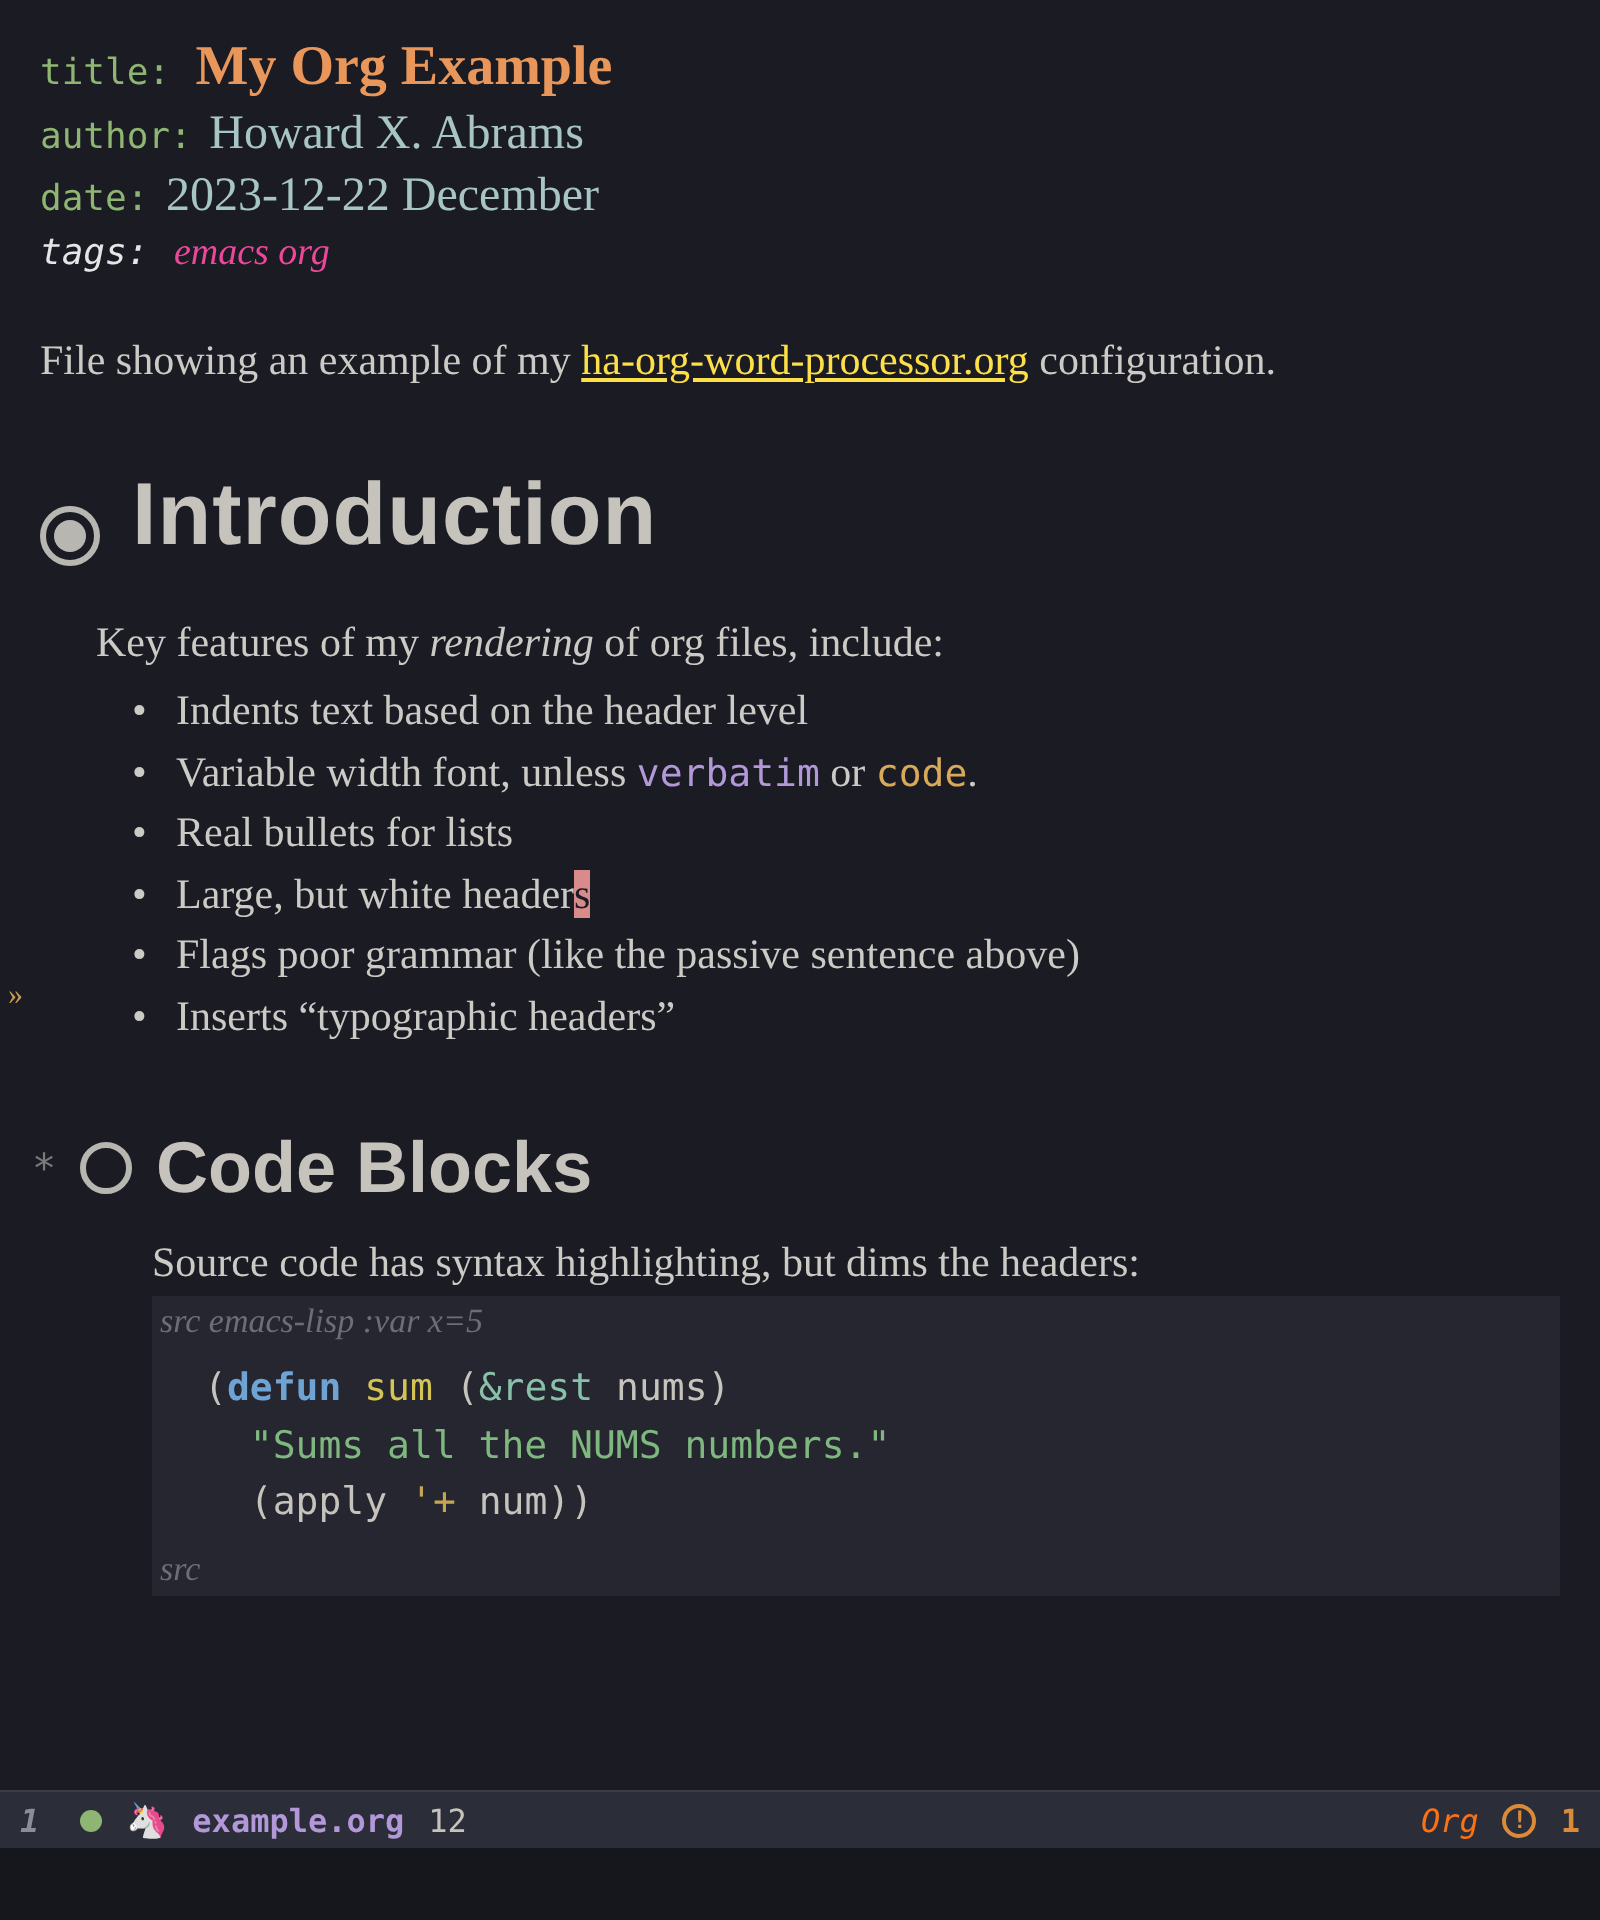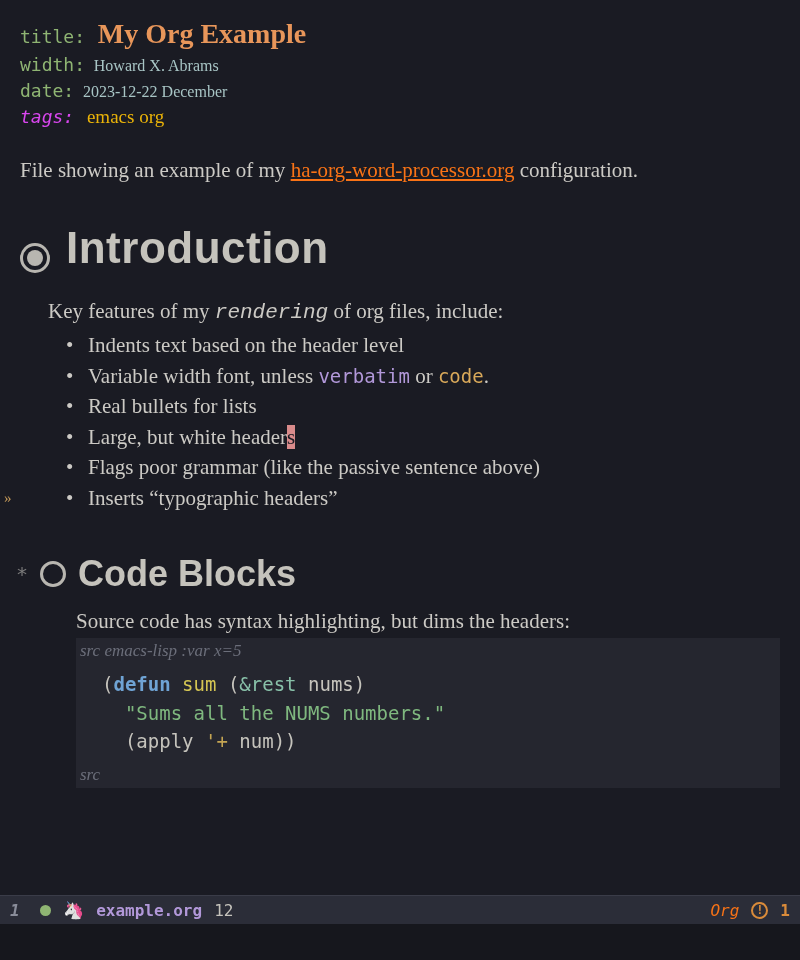--- a/index.html
+++ b/index.html
@@ -21,50 +21,51 @@
       margin-bottom: 4px;
       font-size: 19px;
     }
     .meta-key {
       font-family: 'Menlo', 'Consolas', monospace;
       color: #8fb573;
       font-size: 18px;
     }
     .meta-key-tags {
       font-family: 'Menlo', 'Consolas', monospace;
-      color: #d946ef;
+      color: #e5e5e5;
       font-style: italic;
       font-size: 18px;
     }
     .meta-value-title {
       font-family: Georgia, serif;
       color: #e8965a;
       font-size: 28px;
       font-weight: bold;
       margin-left: 8px;
     }
     .meta-value {
       color: #a8c5c5;
-      font-size: 16px;
+      font-size: 24px;
       margin-left: 4px;
     }
     .meta-value-tags {
-      color: #eab308;
+      color: #ec4899;
+      font-style: italic;
       font-size: 19px;
       margin-left: 8px;
     }
     .intro-para {
       color: #cccac5;
       font-size: 21px;
       margin-top: 28px;
       margin-bottom: 38px;
       line-height: 1.4;
     }
     .link {
-      color: #f97316;
+      color: #fde047;
       text-decoration: underline;
     }
     .section {
       margin-bottom: 40px;
     }
     .h1-row {
       display: flex;
       align-items: flex-end;
       gap: 16px;
       margin-bottom: 26px;
@@ -92,21 +93,21 @@
       font-weight: 800;
       color: #c5c3bc;
       letter-spacing: 0.5px;
     }
     .body-text {
       color: #cccac5;
       font-size: 21px;
       margin-left: 28px;
     }
     .indent-para { margin-bottom: 6px; }
-    .emph-ital { font-style: italic; font-family: Liberation Mono, monospace; }
+    .emph-ital { font-style: italic; }
     .verbatim {
       font-family: 'Menlo', 'Consolas', monospace;
       color: #b298d9;
       font-size: 19px;
     }
     .code-inline {
       font-family: 'Menlo', 'Consolas', monospace;
       color: #d9a95a;
       font-size: 19px;
     }
@@ -253,21 +254,21 @@
 </head>
 <body>
 
 <div class="editor">
 
   <div class="meta-row">
     <span class="meta-key">title:</span>
     <span class="meta-value-title">My Org Example</span>
   </div>
   <div class="meta-row">
-    <span class="meta-key">width:</span>
+    <span class="meta-key">author:</span>
     <span class="meta-value">Howard X. Abrams</span>
   </div>
   <div class="meta-row">
     <span class="meta-key">date:</span>
     <span class="meta-value">2023-12-22 December</span>
   </div>
   <div class="meta-row">
     <span class="meta-key-tags">tags:</span>
     <span class="meta-value-tags">emacs org</span>
   </div>

